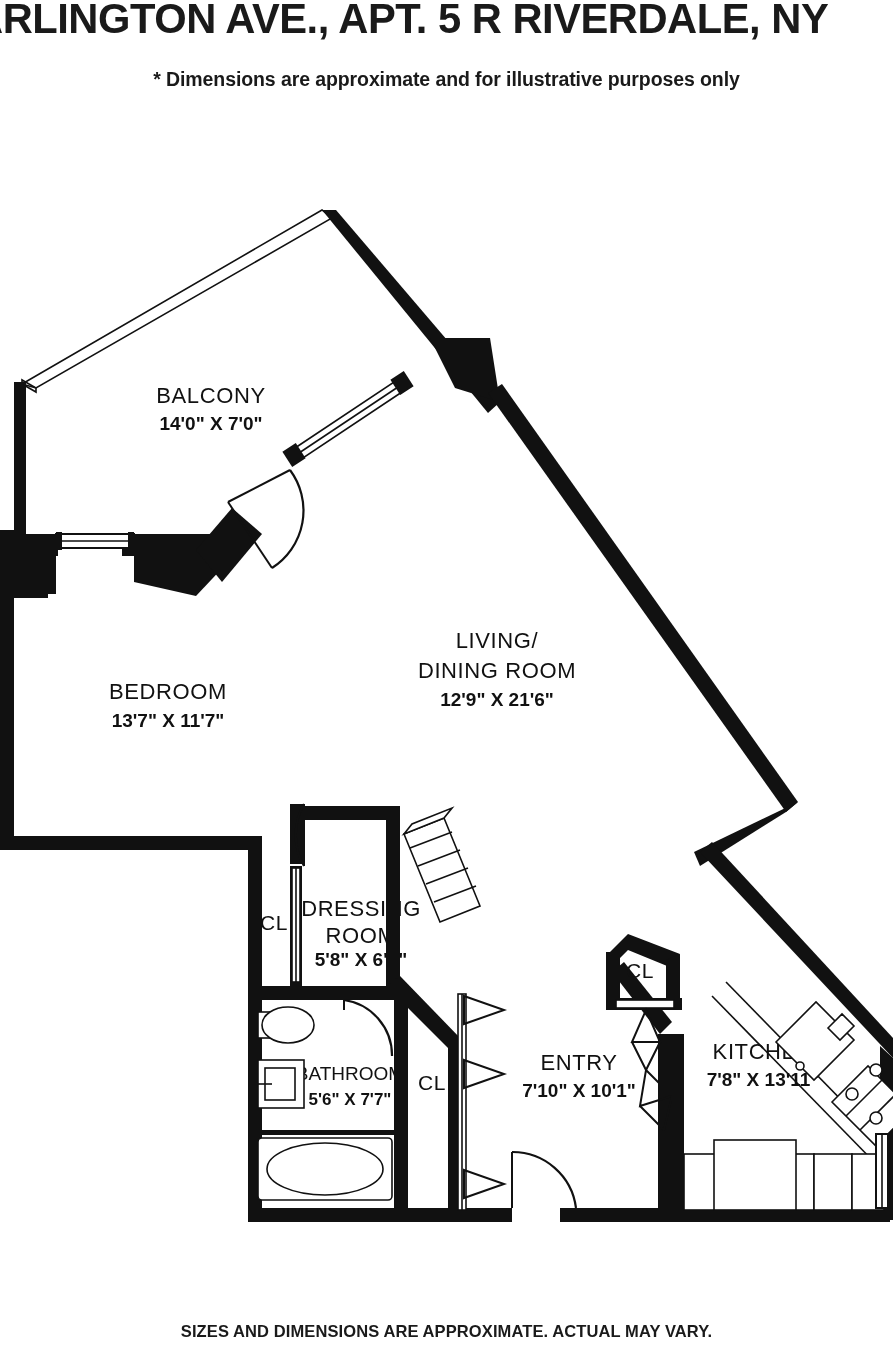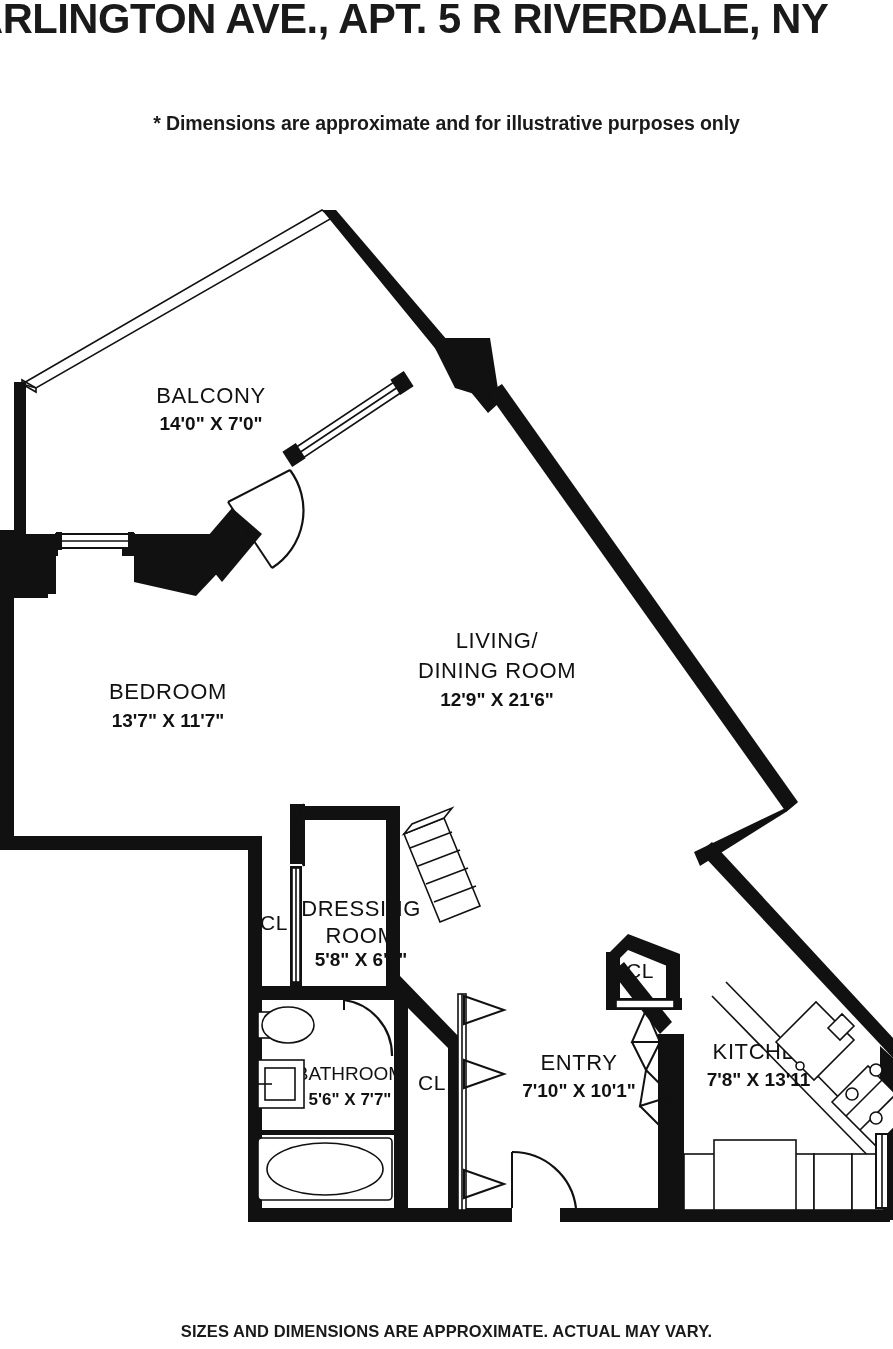--- a/index.html
+++ b/index.html
@@ -45,21 +45,20 @@
   .subtitle {
     position: absolute;
     top: 68px;
     left: 0;
     width: 893px;
     text-align: center;
     font-size: 19.5px;
     font-weight: 700;
     color: #1a1a1a;
     letter-spacing: -0.1px;
-    margin-top: 44px;
   }
   .footer {
     position: absolute;
     top: 1322px;
     left: 0;
     width: 893px;
     text-align: center;
     font-size: 16.5px;
     font-weight: 700;
     color: #1a1a1a;

